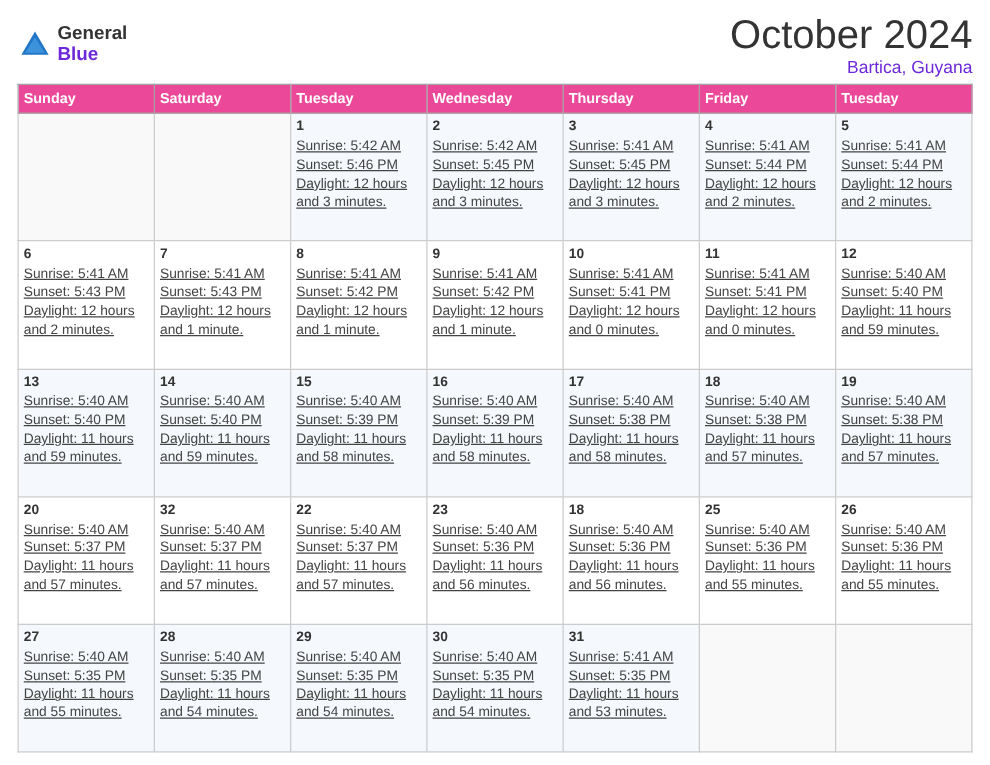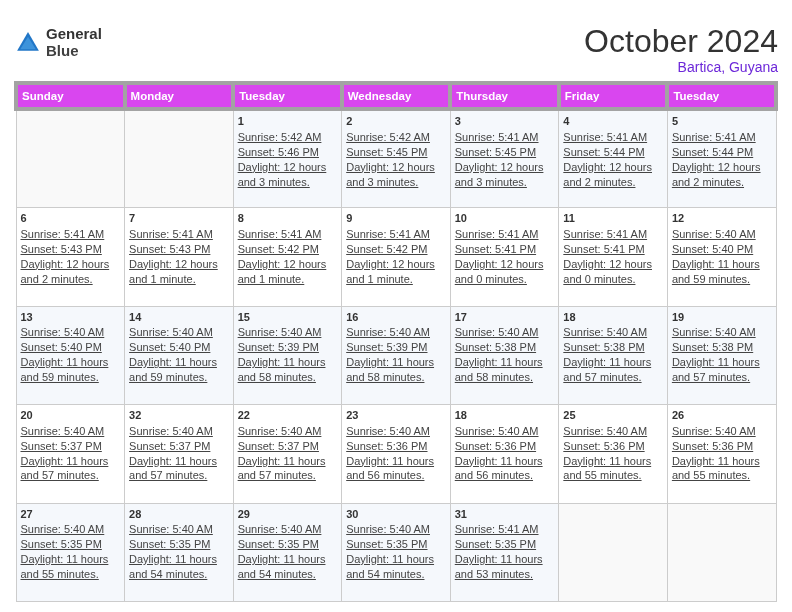--- a/index.html
+++ b/index.html
@@ -27,53 +27,52 @@
       display: flex;
       align-items: center;
       gap: 4px;
     }
     .logo-text {
       font-size: 15px;
       font-weight: bold;
       color: #333;
       line-height: 1.1;
     }
-    .logo-blue { color: #404040; }
+    .logo-blue { color: #6d28d9; }
     .logo-icon {
       width: 28px;
       height: 28px;
     }
     .title-block {
       text-align: right;
-      margin-top: 14px;
     }
     .month-title {
       font-size: 32px;
       font-weight: normal;
       color: #333;
       line-height: 1.1;
     }
     .location {
       font-size: 14px;
       color: #6d28d9;
     }
     .calendar {
       flex: 1;
       border-collapse: collapse;
       width: 100%;
       table-layout: fixed;
     }
     .calendar th {
-      background: #d946ef;
+      background: #ec4899;
       color: #fff;
       font-size: 11.5px;
       font-weight: bold;
       padding: 5px 4px;
       text-align: left;
-      border: 4px solid #a3a3a3;
+      border: 1px solid #a3a3a3;
     }
     .calendar td {
       vertical-align: top;
       border: 1px solid #ccc;
       padding: 3px 4px;
       font-size: 9.5px;
       color: #333;
       line-height: 1.35;
       background: #fff;
       height: 88px;
@@ -118,21 +117,21 @@
     <div class="title-block">
       <div class="month-title">October 2024</div>
       <div class="location">Bartica, Guyana</div>
     </div>
   </div>
 
   <table class="calendar">
     <thead>
       <tr>
       <th>Sunday</th>
-          <th>Monday</th>
+          <th>Saturday</th>
           <th>Tuesday</th>
           <th>Wednesday</th>
           <th>Thursday</th>
           <th>Friday</th>
           <th>Tuesday</th>
         </tr>
     </thead>
     <tbody id="calendar-body">
     <tr>
           <td class="empty-cell"></td>

